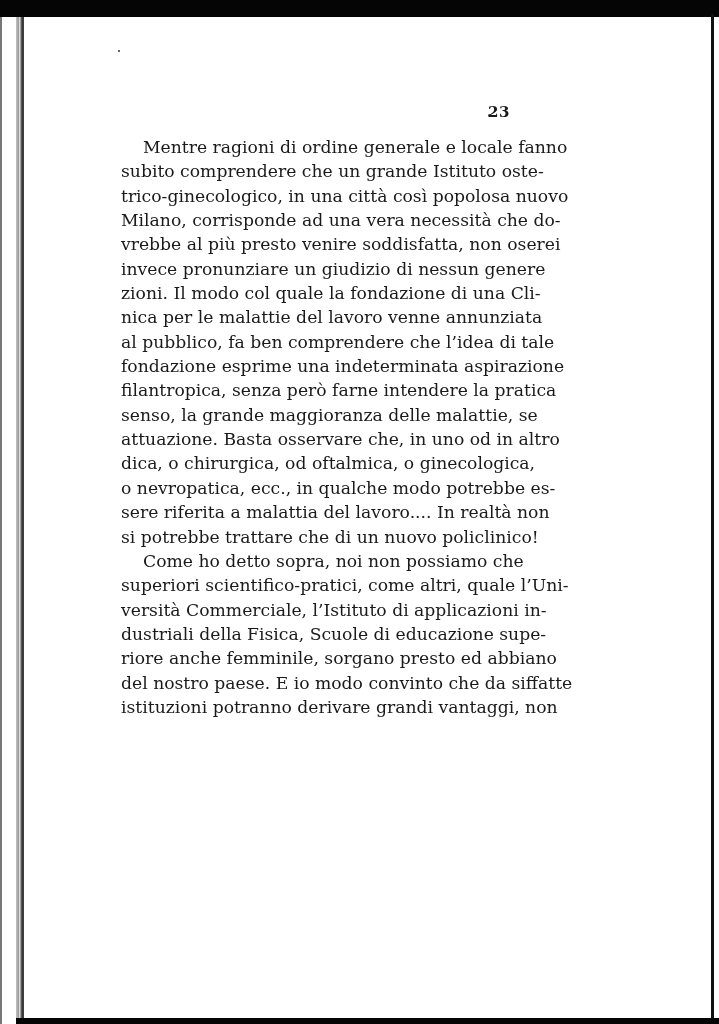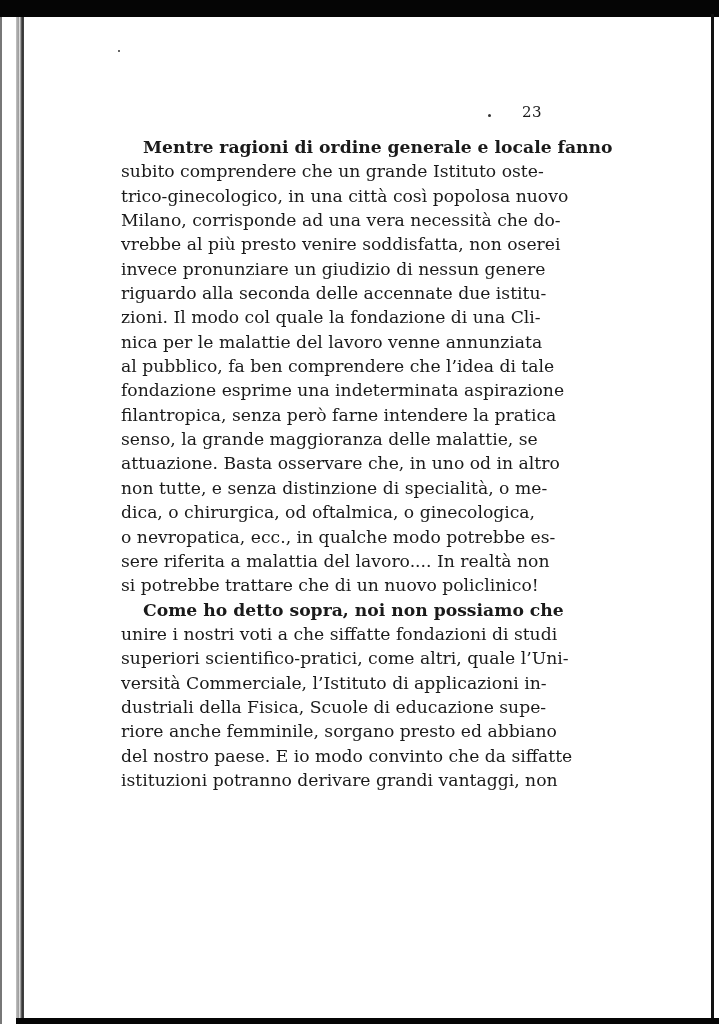--- a/index.html
+++ b/index.html
@@ -10,33 +10,33 @@
     color: #1a1a1a;
   }
   .top-band { position: absolute; left: 0; top: 0; width: 719px; height: 17px; background: #050505; }
   .bottom-band { position: absolute; left: 16px; top: 1018px; width: 703px; height: 6px; background: #050505; }
   .left-edge-outer { position: absolute; left: 0; top: 17px; width: 2px; height: 1007px; background: #777; }
   .left-edge-binding { position: absolute; left: 16px; top: 17px; width: 8px; height: 1003px;
     background: linear-gradient(to right, #bbb 0, #888 30%, #ddd 45%, #111 75%, #222 100%); opacity: .85; }
   .right-edge { position: absolute; left: 711px; top: 14px; width: 3px; height: 1006px; background: #111; }
   .speck { position: absolute; width: 3px; height: 3px; background: #333; border-radius: 50%; }
   .page-number {
-    position: absolute; left: 522px; top: 103px;
-    font-size: 15px; font-weight: normal; letter-spacing: 0.5px;
+    position: absolute; left: 488px; top: 103px;
+    font-size: 15px; font-weight: bold; letter-spacing: 0.5px;
   }
   .body-text {
     position: absolute; left: 121px; top: 135px; width: 388px;
   }
   .line {
     height: 24.35px; line-height: 24.35px;
     font-size: 17.2px; white-space: nowrap;
     text-align: justify; text-align-last: justify;
   }
   .line.last { text-align-last: left; }
-  .line.indent { padding-left: 22px; font-weight: bold; }
+  .line.indent { padding-left: 22px; }
 </style>
 </head>
 <body>
 
 <div class="top-band"></div>
 <div class="left-edge-outer"></div>
 <div class="left-edge-binding"></div>
 <div class="right-edge"></div>
 <div class="bottom-band"></div>
 <div class="speck" style="left:488px;top:114px;"></div>
@@ -45,37 +45,34 @@
 <div class="page-number">23</div>
 
 <div class="body-text">
   <div>
     <div class="line indent">Mentre ragioni di ordine generale e locale fanno</div>
     <div class="line">subito comprendere che un grande Istituto oste-</div>
     <div class="line">trico-ginecologico, in una città così popolosa nuovo</div>
     <div class="line">Milano, corrisponde ad una vera necessità che do-</div>
     <div class="line">vrebbe al più presto venire soddisfatta, non oserei</div>
     <div class="line">invece pronunziare un giudizio di nessun genere</div>
-    <div class="line">riguardo alla seconda delle accennate due istitu-</div>
     <div class="line">zioni. Il modo col quale la fondazione di una Cli-</div>
     <div class="line">nica per le malattie del lavoro venne annunziata</div>
     <div class="line">al pubblico, fa ben comprendere che l’idea di tale</div>
     <div class="line">fondazione esprime una indeterminata aspirazione</div>
     <div class="line">filantropica, senza però farne intendere la pratica</div>
     <div class="line">senso, la grande maggioranza delle malattie, se</div>
     <div class="line">attuazione. Basta osservare che, in uno od in altro</div>
-    <div class="line">non tutte, e senza distinzione di specialità, o me-</div>
     <div class="line">dica, o chirurgica, od oftalmica, o ginecologica,</div>
     <div class="line">o nevropatica, ecc., in qualche modo potrebbe es-</div>
     <div class="line">sere riferita a malattia del lavoro.... In realtà non</div>
     <div class="line last">si potrebbe trattare che di un nuovo policlinico!</div>
   </div>
   <div>
     <div class="line indent">Come ho detto sopra, noi non possiamo che</div>
-    <div class="line">unire i nostri voti a che siffatte fondazioni di studi</div>
     <div class="line">superiori scientifico-pratici, come altri, quale l’Uni-</div>
     <div class="line">versità Commerciale, l’Istituto di applicazioni in-</div>
     <div class="line">dustriali della Fisica, Scuole di educazione supe-</div>
     <div class="line">riore anche femminile, sorgano presto ed abbiano</div>
     <div class="line">del nostro paese. E io modo convinto che da siffatte</div>
     <div class="line">istituzioni potranno derivare grandi vantaggi, non</div>
   </div>
 </div>
 
 </body></html>

